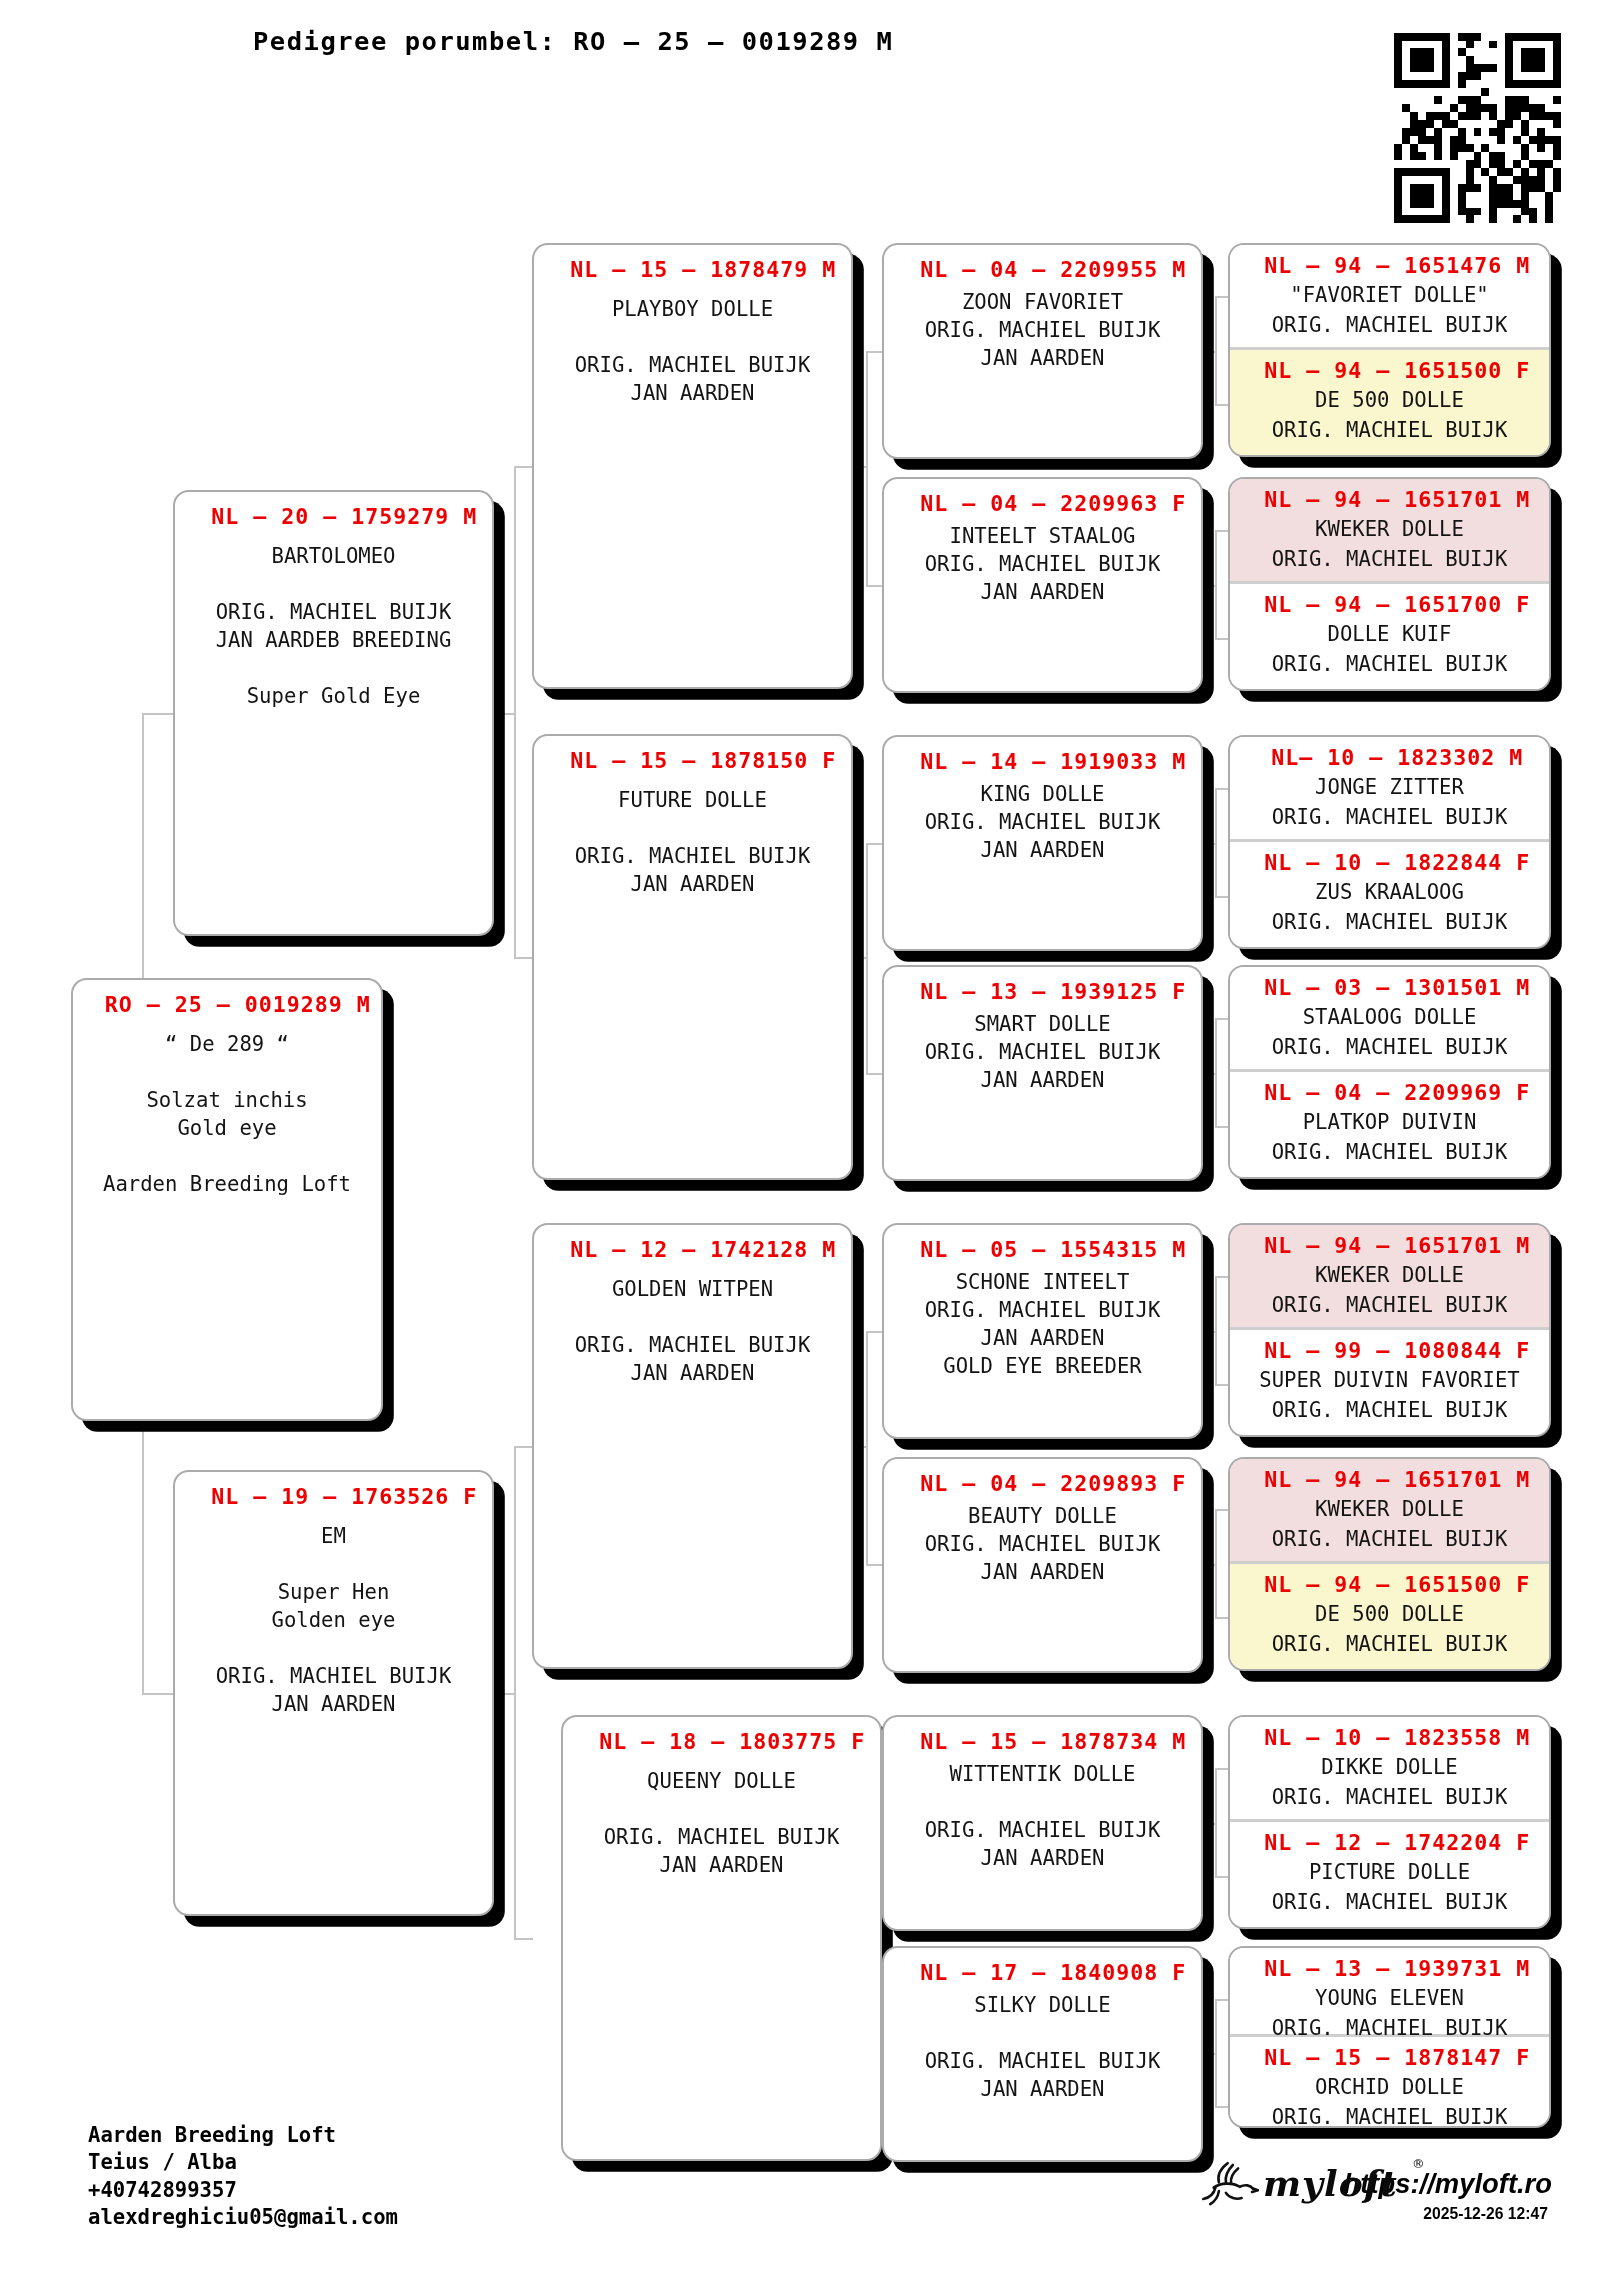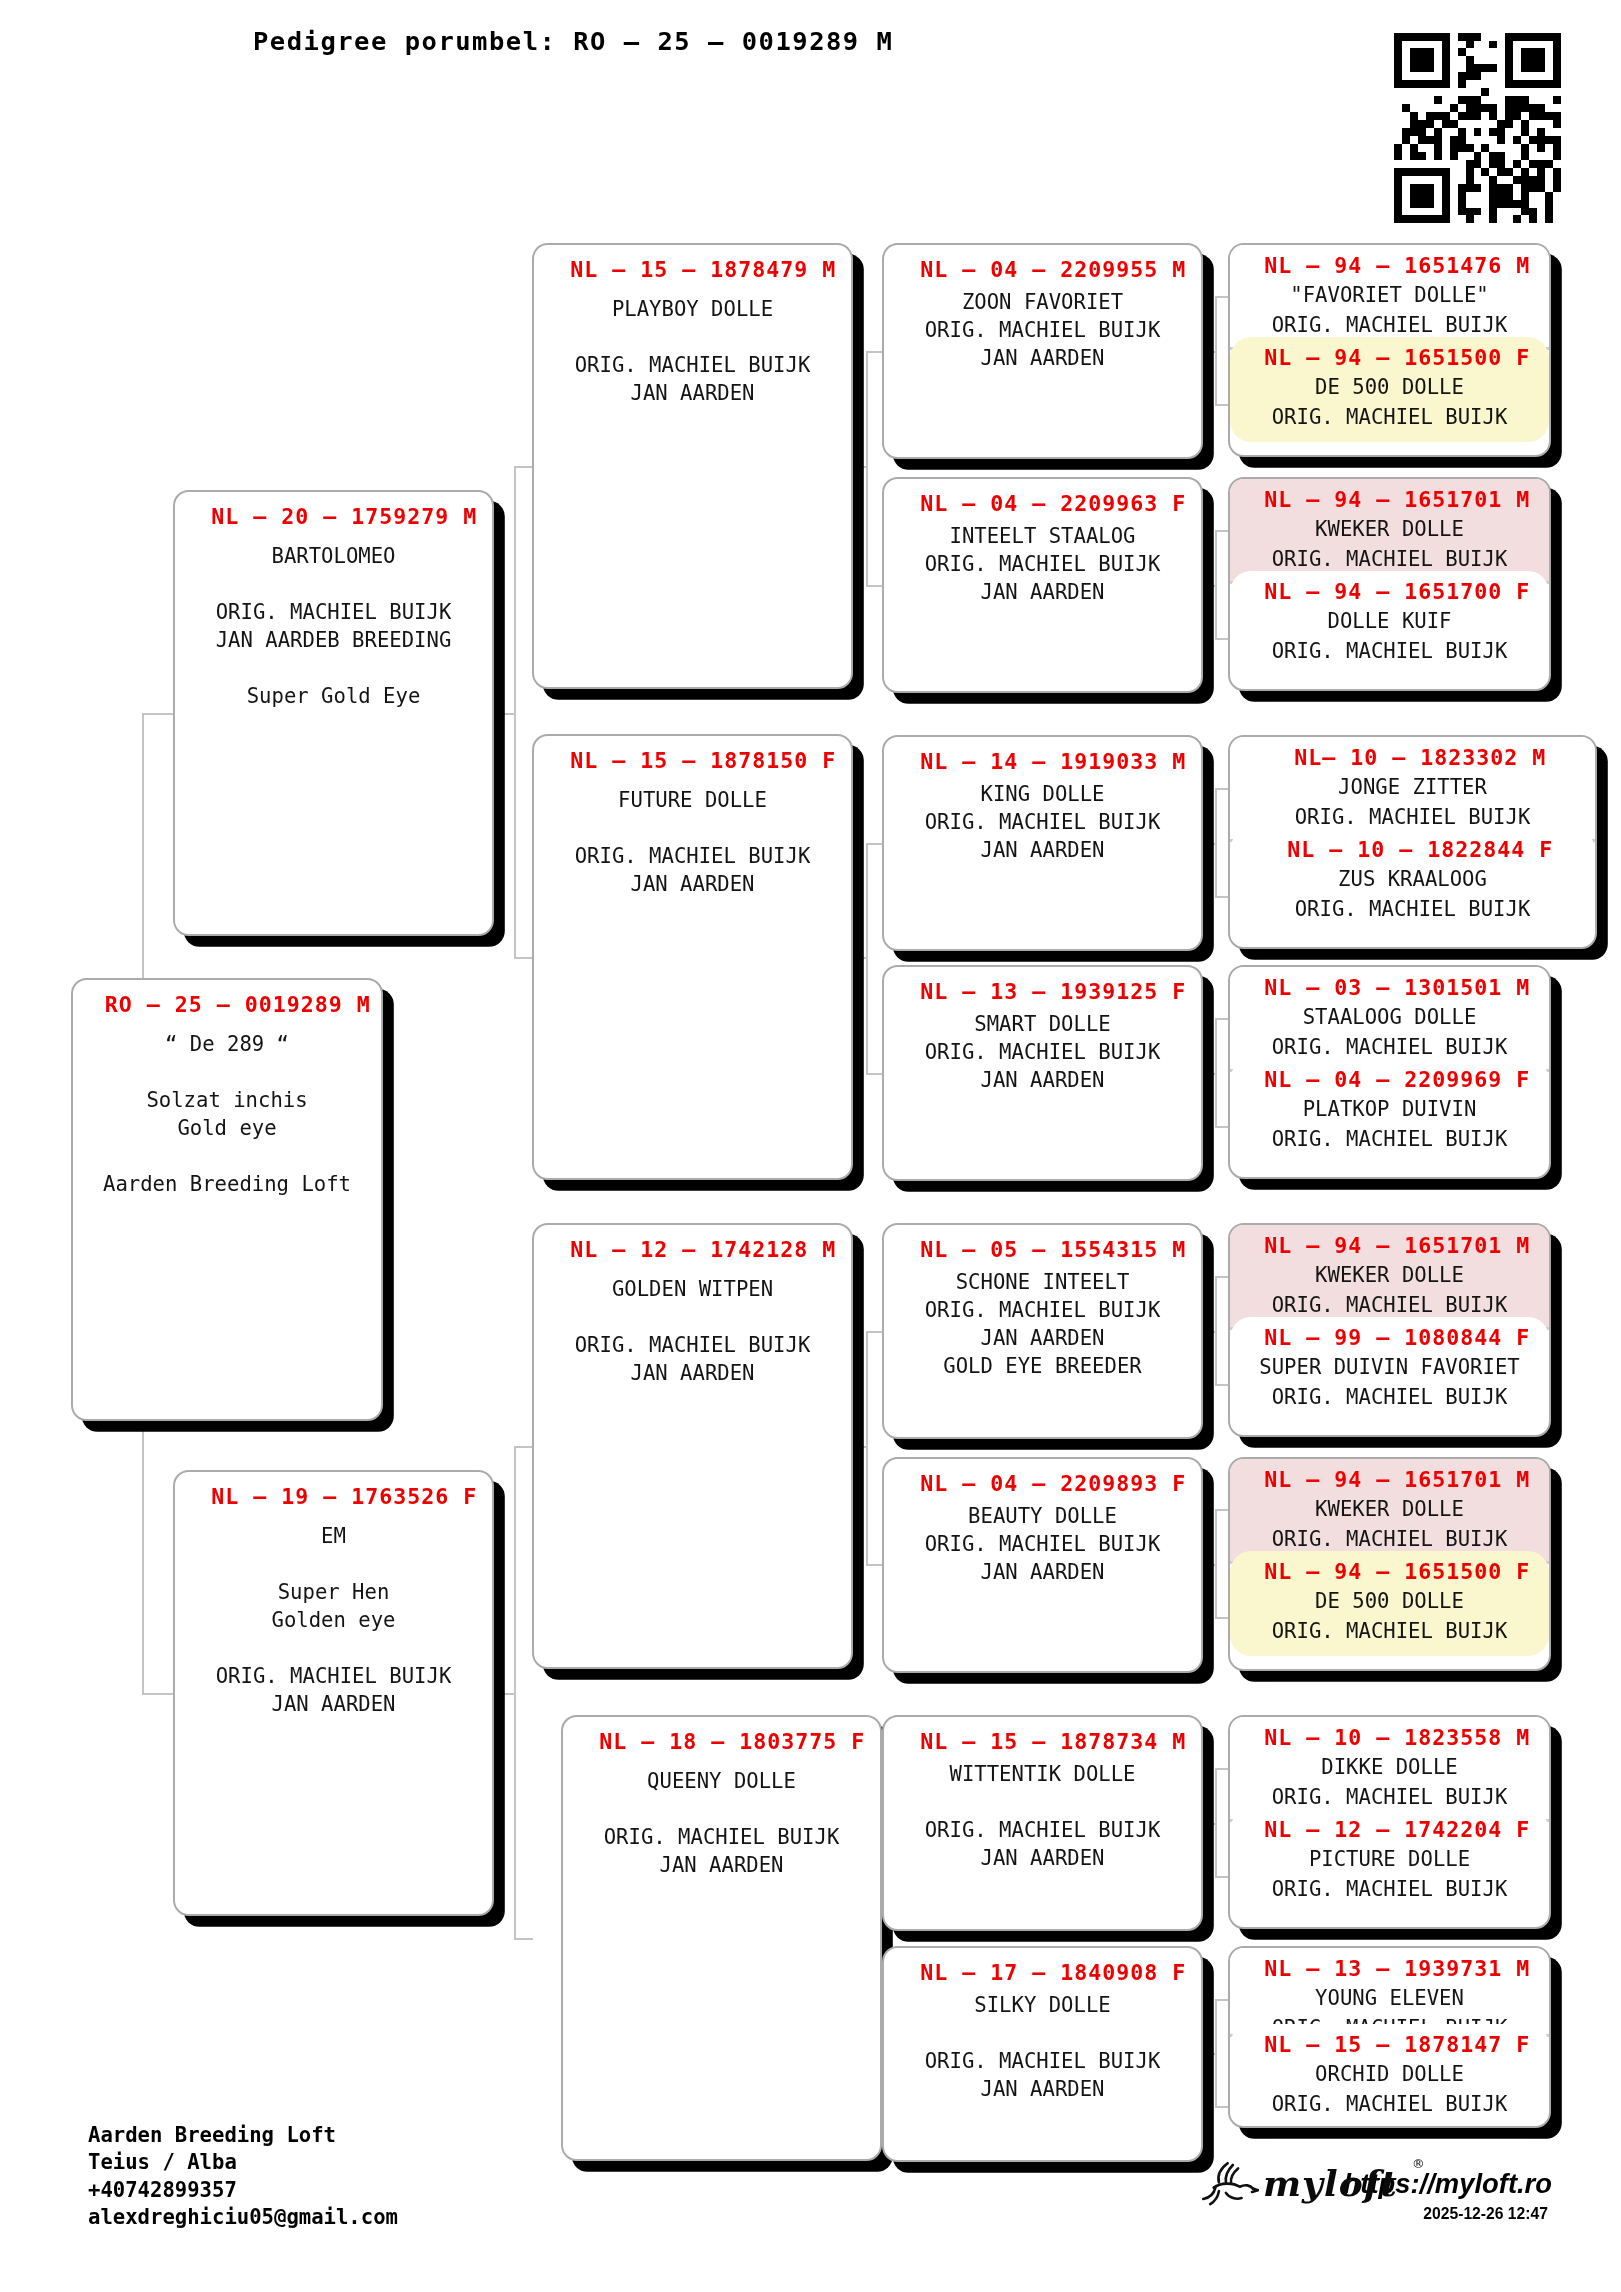--- a/index.html
+++ b/index.html
@@ -12,21 +12,21 @@
         box-shadow:10.8px 10.8px 0 #000;z-index:1;box-sizing:border-box;}
   .ring{font-weight:bold;color:#ee0000;font-size:21.6px;letter-spacing:1px;text-align:center;
         padding:11.8px 0 0 21.6px;white-space:nowrap;}
   .bl{font-size:20.6px;line-height:28px;min-height:28px;text-align:center;color:#141414;white-space:nowrap;}
   .g1 .ring,.g2 .ring,.g3 .ring{margin-bottom:13.7px;}
   .g4 .ring{margin-bottom:5.9px;}
   .pair{position:absolute;border:2px solid #ababab;border-radius:15.7px;box-shadow:10.8px 10.8px 0 #000;
         z-index:1;box-sizing:border-box;background:#fff;overflow:hidden;}
   .half{position:absolute;left:0;right:0;height:50%;box-sizing:border-box;}
   .half.top{top:0;border-bottom:3.9px solid #cfcfcf;}
-  .half.bottom{bottom:13px;border-radius:21px;}
+  .half.bottom{bottom:0;}
   .half .ring{padding:7.8px 0 0 15.7px;margin-bottom:2px;}
   .half .bl{line-height:30px;min-height:30px;}
   .footer{position:absolute;left:88px;top:2122px;font-weight:bold;font-size:20.6px;line-height:27.4px;color:#000;}
   .brand{position:absolute;left:1198px;top:2154px;height:69px;z-index:2;}
   .brand svg{position:absolute;left:0;top:3.9px;}
   .wordmark{position:absolute;left:65px;top:7.8px;font-family:"DejaVu Serif","Liberation Serif",serif;
             font-style:italic;font-weight:bold;font-size:36px;color:#0a0a0a;letter-spacing:1px;}
   .reg{position:absolute;left:214px;top:2px;font-size:12.7px;font-family:"DejaVu Sans",sans-serif;color:#0a0a0a;}
   .url{position:absolute;right:69px;top:2168px;font-family:"Liberation Sans","DejaVu Sans",sans-serif;
        font-weight:bold;font-style:italic;font-size:27.4px;color:#000;}
@@ -421,21 +421,21 @@
           <div class="ring">NL – 94 – 1651701 M</div>
           <div class="bl">KWEKER DOLLE</div>
           <div class="bl">ORIG. MACHIEL BUIJK</div>
         </div>
         <div class="half bottom" style="background: rgb(255, 255, 255);">
           <div class="ring">NL – 94 – 1651700 F</div>
           <div class="bl">DOLLE KUIF</div>
           <div class="bl">ORIG. MACHIEL BUIJK</div>
         </div>
       </div>
-      <div class="pair" style="left: 1228px; top: 735px; width: 369px; height: 214px; padding-left: 34px;">
+      <div class="pair" style="left: 1228px; top: 735px; width: 323px; height: 214px; padding-left: 34px;">
         <div class="half top" style="background: rgb(255, 255, 255);">
           <div class="ring">NL– 10 – 1823302 M</div>
           <div class="bl">JONGE ZITTER</div>
           <div class="bl">ORIG. MACHIEL BUIJK</div>
         </div>
         <div class="half bottom" style="background: rgb(255, 255, 255);">
           <div class="ring">NL – 10 – 1822844 F</div>
           <div class="bl">ZUS KRAALOOG</div>
           <div class="bl">ORIG. MACHIEL BUIJK</div>
         </div>

